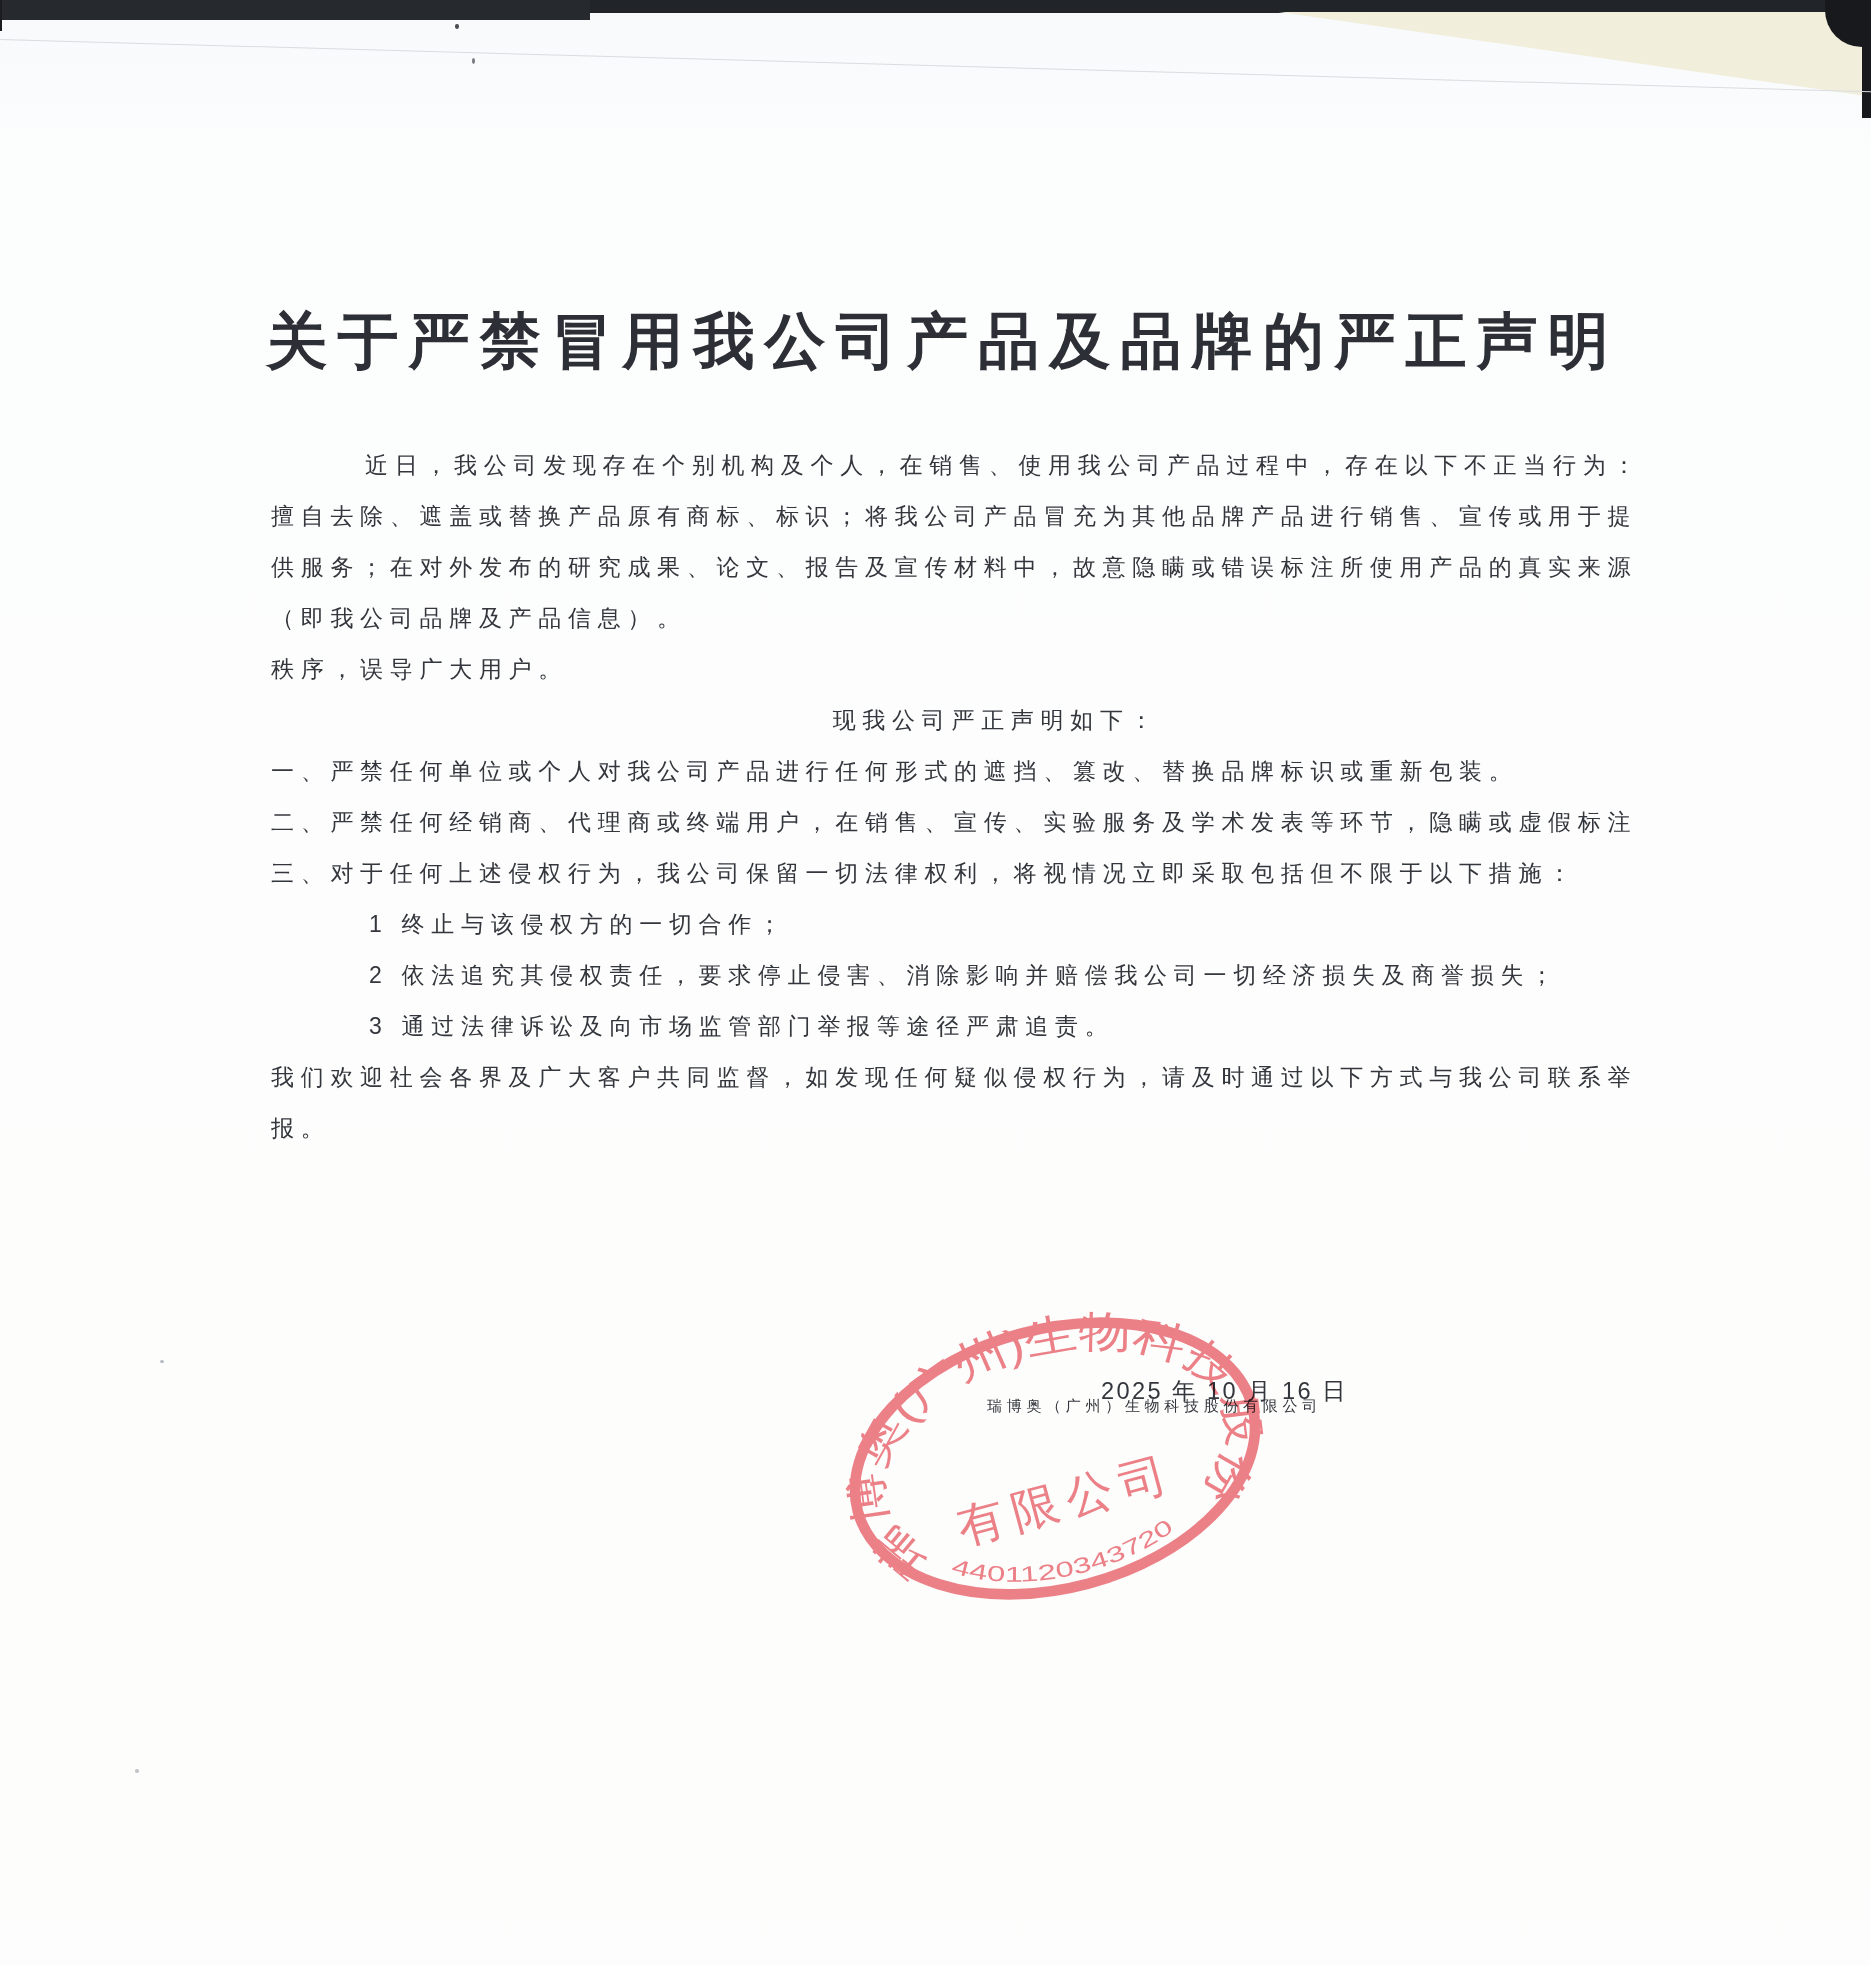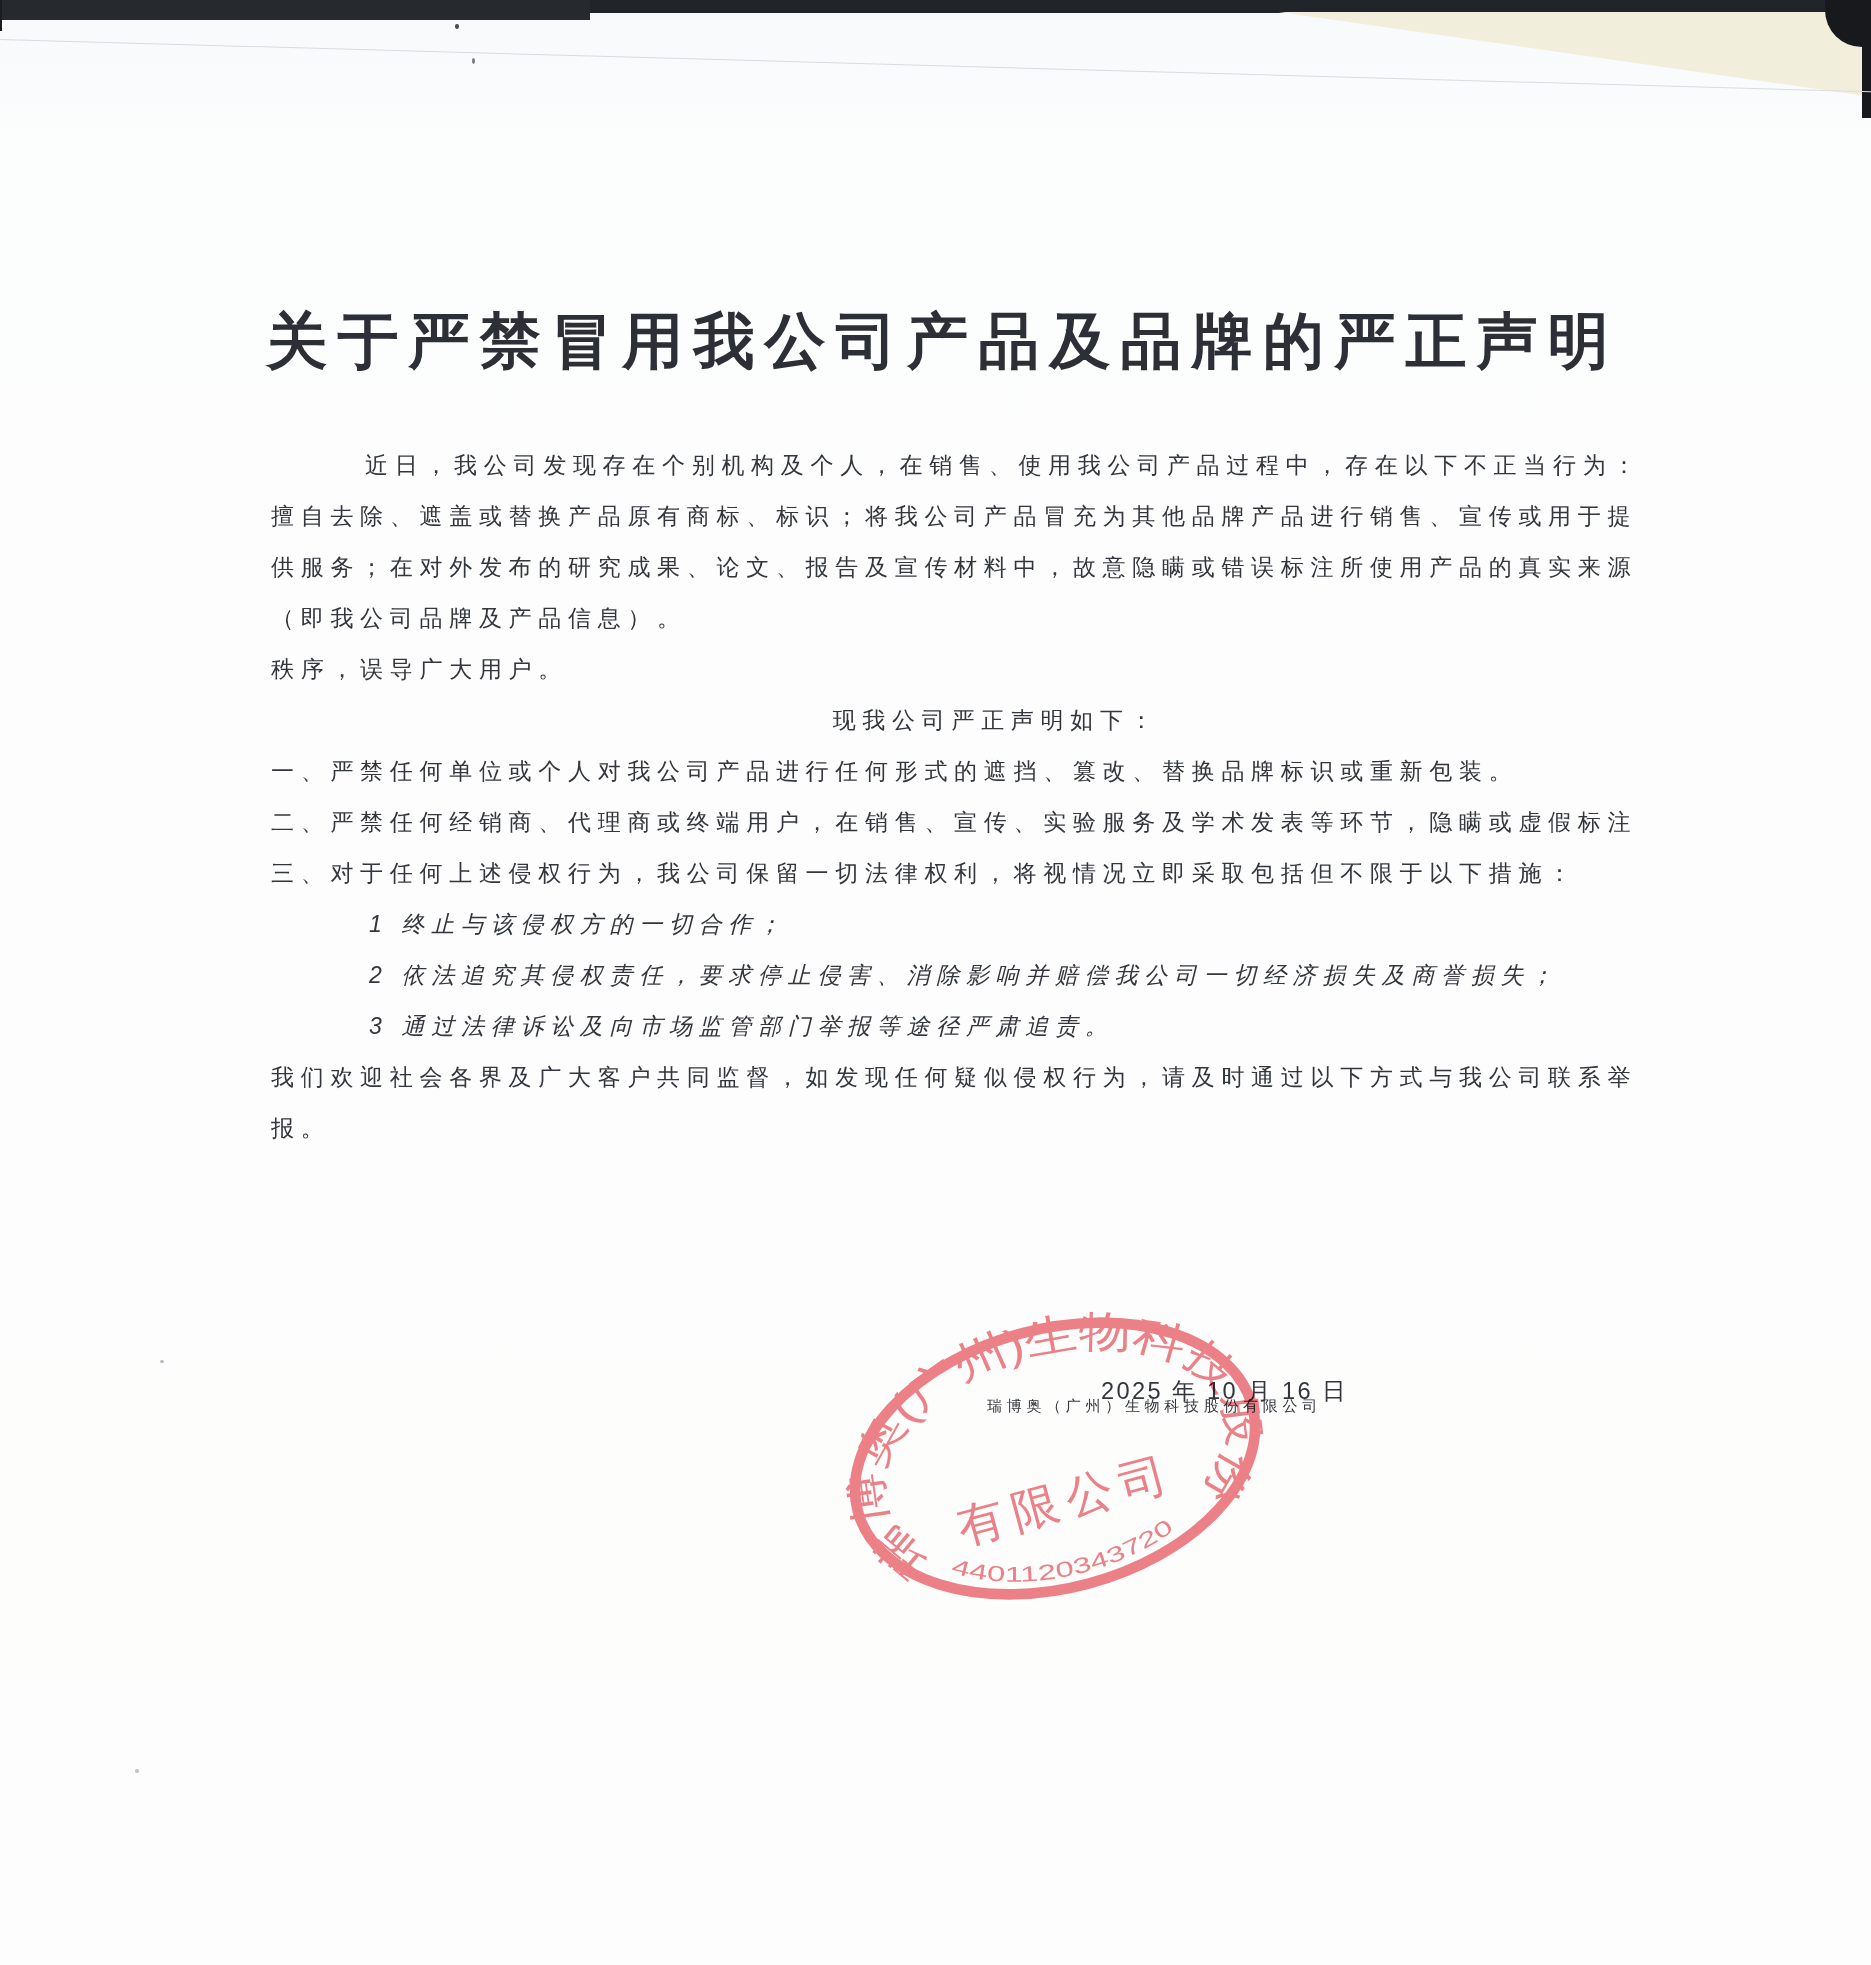--- a/index.html
+++ b/index.html
@@ -43,21 +43,21 @@
     position:absolute; left:259px; top:312px; width:1360px; height:59px;
     font-size:61px; line-height:59px; font-weight:700; letter-spacing:10.2px;
     text-align:right; color:#2c2f35; white-space:pre;
   }
   .doc-body { position:absolute; left:271px; top:440px; width:1356px; }
   .doc-body .line {
     height:51px; line-height:51px; font-size:23px; letter-spacing:6.7px;
     white-space:pre; color:#33363c;
   }
   .doc-body .line.indent { text-indent:94px;text-align:center; }
-  .doc-body .line.sub { padding-left:98px;font-style:italic; }
+  .doc-body .line.sub { padding-left:98px; }
 
   .sig-company {
     position:absolute; left:987px; top:1380px; height:51px; line-height:51px;
     font-size:15px; letter-spacing:4.7px; white-space:pre; color:#33363c;
   }
   .sig-date {
     position:absolute; left:1101px; top:1366px; height:51px; line-height:51px;
     font-size:23.6px; letter-spacing:2.4px; white-space:pre; color:#33363c;
   }
 

